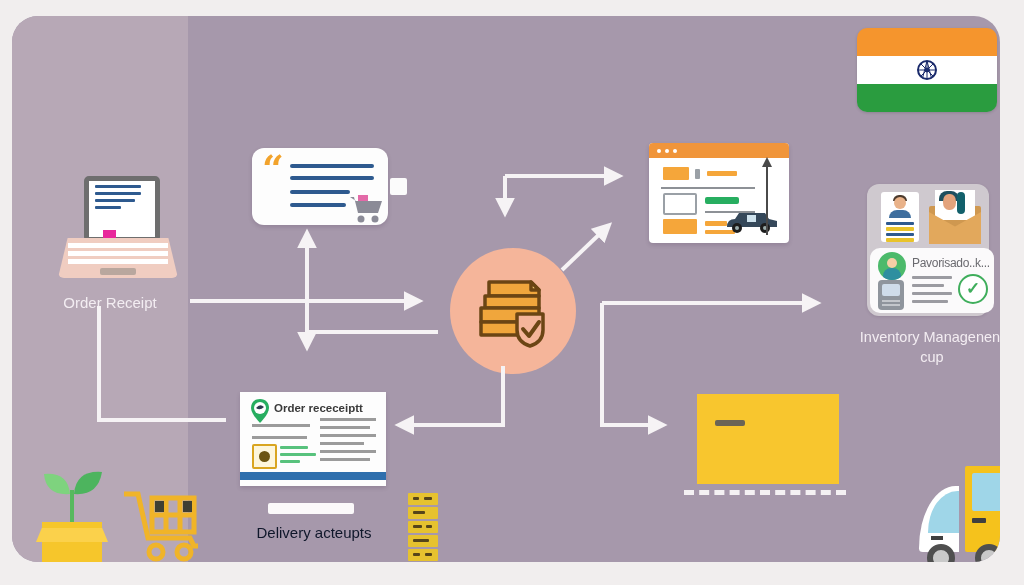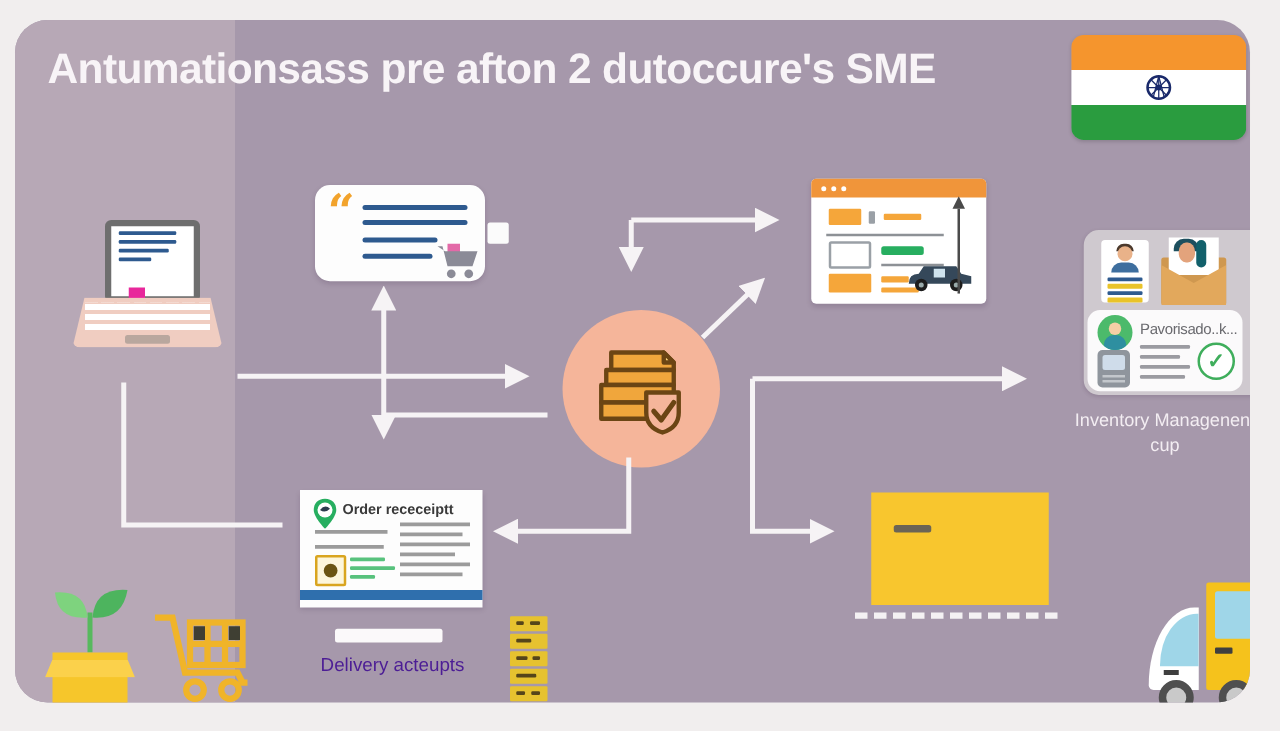--- a/index.html
+++ b/index.html
@@ -44,21 +44,21 @@
   .br-orange{position:absolute;background:#f5a63a;border-radius:1px;}
   .br-gray{position:absolute;background:#9aa0a6;border-radius:1px;}
   .br-line{position:absolute;height:2px;background:#8d9196;}
   .br-outline{position:absolute;background:#fff;border:2px solid #9aa0a6;border-radius:2px;}
   .br-green{position:absolute;background:#27ae60;border-radius:2px;}
   
   .circle{position:absolute;left:438px;top:232px;width:126px;height:126px;border-radius:50%;
     background:#f5b59a;display:flex;align-items:center;justify-content:center;}
   
   .panel{position:absolute;left:855px;top:168px;width:122px;height:132px;border-radius:12px;
-    background:#cfc9cf;box-shadow:0 1px 3px rgba(60,40,70,.15);padding-left:36px;}
+    background:#cfc9cf;box-shadow:0 1px 3px rgba(60,40,70,.15);}
   .idcard{position:absolute;left:14px;top:8px;width:38px;height:50px;background:#fff;border-radius:3px;}
   .id-head{position:absolute;left:13px;top:5px;width:12px;height:12px;border-radius:50%;background:#e9b289;}
   .id-hair{position:absolute;left:12px;top:3px;width:14px;height:6px;border-radius:6px 6px 0 0;background:#4c3a2d;}
   .id-body{position:absolute;left:8px;top:18px;width:22px;height:8px;border-radius:8px 8px 0 0;background:#3e6e9e;}
   .id-ln{position:absolute;left:5px;height:3px;border-radius:1px;}
   .envelope{position:absolute;left:62px;top:6px;width:52px;height:54px;}
   .env-photo{position:absolute;left:6px;top:0;width:40px;height:30px;background:#fff;overflow:hidden;}
   .env-face{position:absolute;left:8px;top:4px;width:13px;height:16px;border-radius:45%;background:#e3a37c;}
   .env-hairw{position:absolute;left:4px;top:1px;width:20px;height:10px;border-radius:8px 8px 0 0;background:#1d4f5e;}
   .env-hair2{position:absolute;left:22px;top:2px;width:8px;height:22px;border-radius:4px;background:#12606b;}
@@ -98,55 +98,55 @@
   
   .doc{position:absolute;left:228px;top:376px;width:146px;height:94px;background:#fdfdfd;
     box-shadow:0 2px 4px rgba(60,40,70,.18);}
   .doc-title{position:absolute;left:34px;top:10px;font-size:11.5px;font-weight:700;color:#3a3a3a;}
   .doc-ln{position:absolute;height:2.5px;background:#9b9b9b;}
   .doc-g{position:absolute;height:3px;background:#58c27d;border-radius:1px;}
   .doc-ic{position:absolute;left:12px;top:52px;width:21px;height:21px;border:2px solid #d9a520;background:#fdf6dc;border-radius:2px;}
   .doc-ic-dot{position:absolute;left:5px;top:5px;width:11px;height:11px;border-radius:50%;background:#6b5412;}
   .doc-bar{position:absolute;left:0;right:0;bottom:6px;height:8px;background:#2f6fad;}
   .white-bar{position:absolute;left:256px;top:487px;width:86px;height:11px;background:#fbf9fa;border-radius:2px;}
-  .caption{position:absolute;left:222px;top:508px;width:160px;text-align:center;color:#4c1d95;font-size:15px;}
+  .caption{position:absolute;left:222px;top:508px;width:160px;text-align:center;color:#0f172a;font-size:15px;}
   
   .receipt{position:absolute;left:396px;top:477px;width:30px;height:68px;display:flex;flex-direction:column;gap:2px;}
   .rc-row{background:#e6c22f;flex:1;position:relative;border-radius:1px;}
   .rc-mark{position:absolute;left:5px;top:30%;height:3px;background:#55451a;border-radius:1px;}
   
   .plantbox{position:absolute;left:24px;top:446px;width:74px;height:112px;}
   .pb-box{position:absolute;left:6px;top:60px;width:60px;height:50px;background:#f6c62b;}
   .pb-flap{position:absolute;left:0px;top:66px;width:72px;height:14px;background:#fbd14b;
     clip-path:polygon(0 100%,8% 0,92% 0,100% 100%);}
   .cart-outline{position:absolute;left:108px;top:464px;}
   
   svg.overlay{position:absolute;left:0;top:0;pointer-events:none;}
   .flow{stroke:#f6f3f5;stroke-width:4;fill:none;}
 </style>
 </head>
 <body>
 
 <div class="card">
   <div class="left-band"></div>
-  <div class="title">Antumationsass pre afton 2 dutoccure's SME</div>
 
   <div class="laptop">
     <div class="lt-screen">
       <div class="lt-line" style="width:46px;"></div>
       <div class="lt-line" style="width:46px;"></div>
       <div class="lt-line" style="width:40px;"></div>
       <div class="lt-line" style="width:26px;"></div>
       <div class="lt-sticky"></div>
     </div>
     <div class="lt-base">
         <div class="lt-keys"></div>
         <div class="lt-pad"></div>
       </div>
   </div>
+  <div class="node-label" style="left:18px;top:278px;width:160px;">Order Receipt</div>
 
   <div class="qcard">
     <div class="qmark">“</div>
     <div class="qline" style="left:38px;top:16px;width:84px;"></div>
     <div class="qline" style="left:38px;top:28px;width:84px;"></div>
     <div class="qline" style="left:38px;top:42px;width:60px;"></div>
     <div class="qline" style="left:38px;top:55px;width:56px;"></div>
     <svg width="42" height="34" style="position:absolute;right:2px;bottom:0;" viewBox="0 0 42 34">
       <rect x="14" y="4" width="10" height="10" fill="#e36aa8"></rect>
       <path d="M6 6 L10 6 L14 22 L34 22 L38 10 L12 10" fill="#8b8b97"></path>

